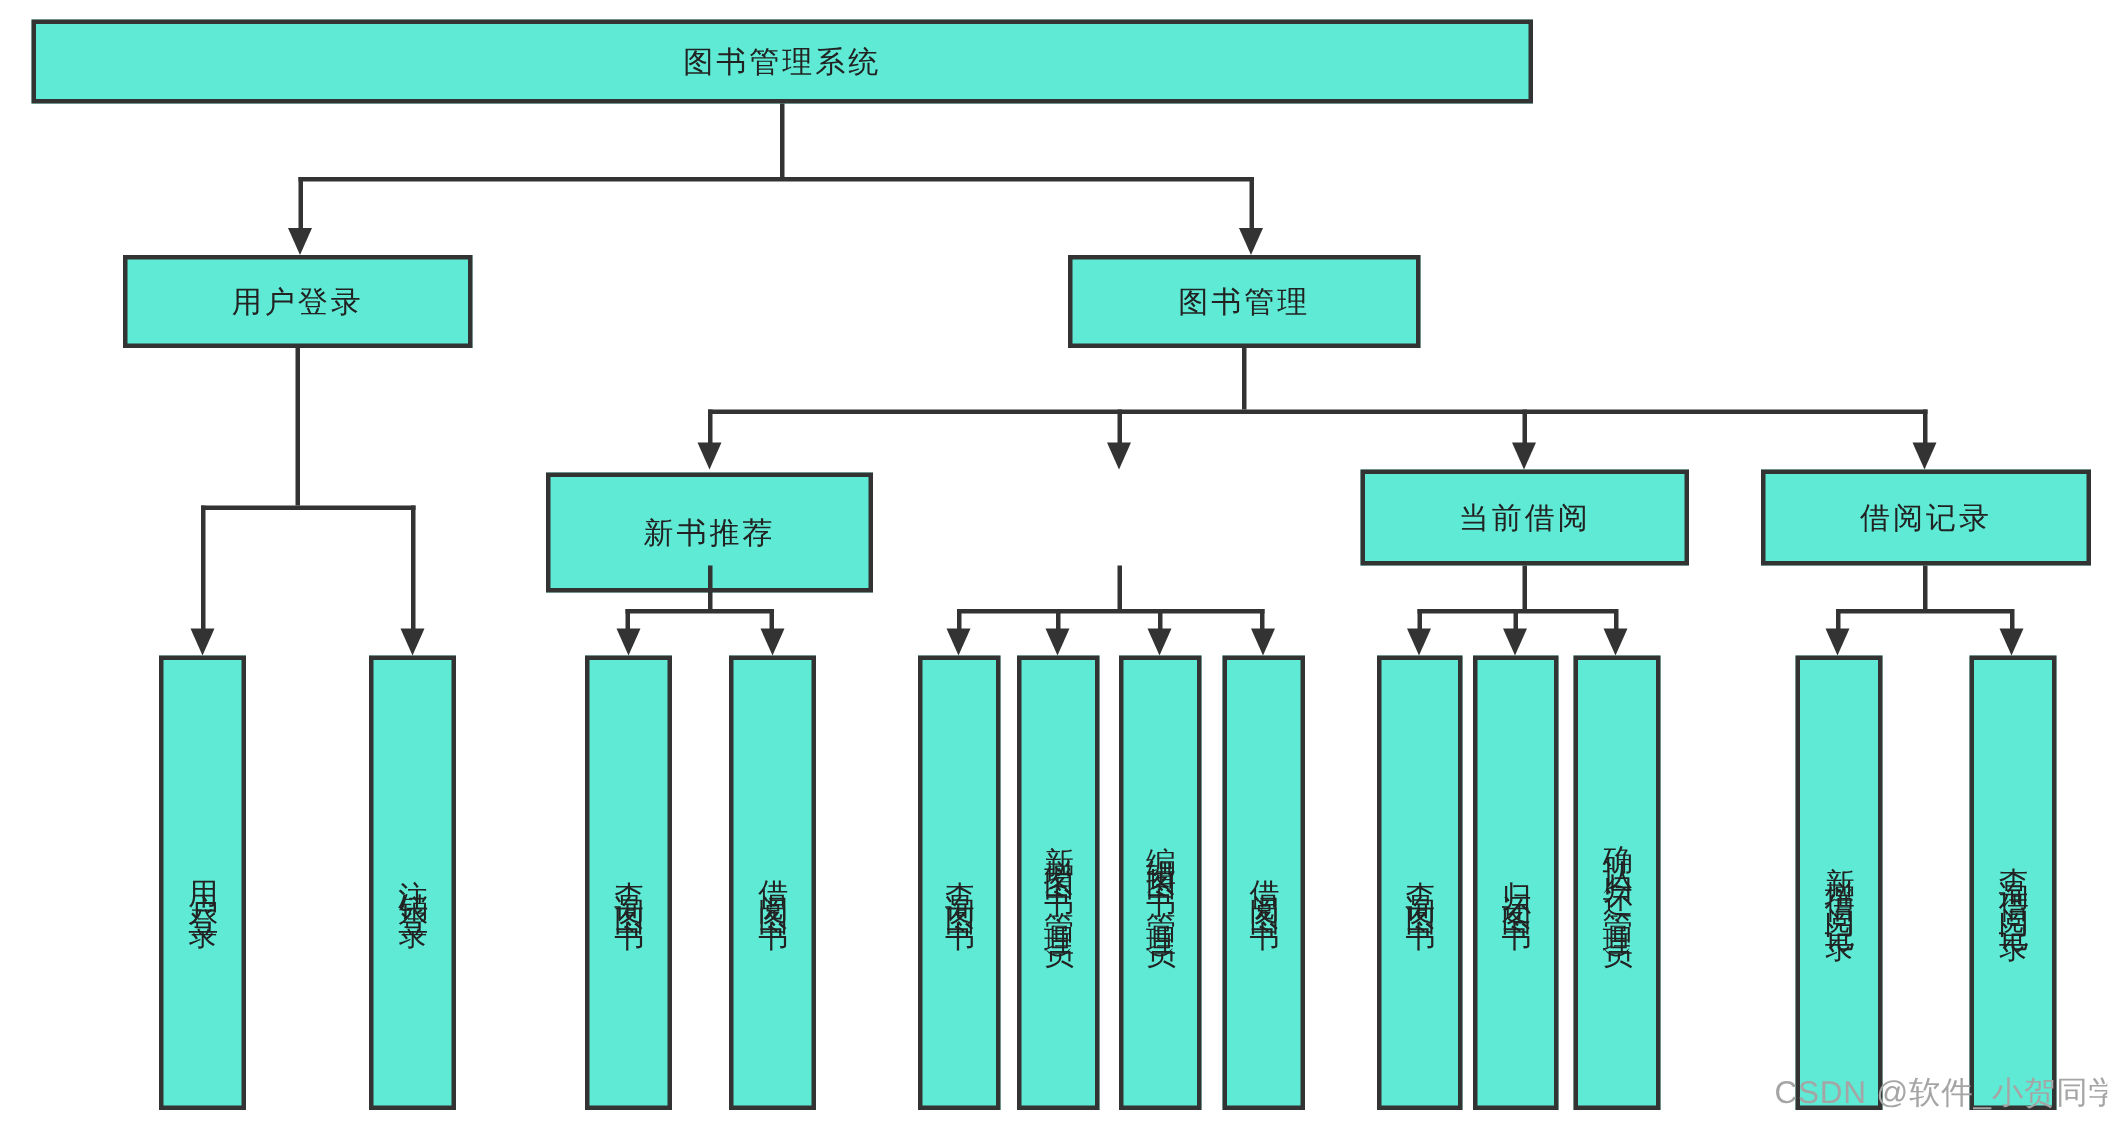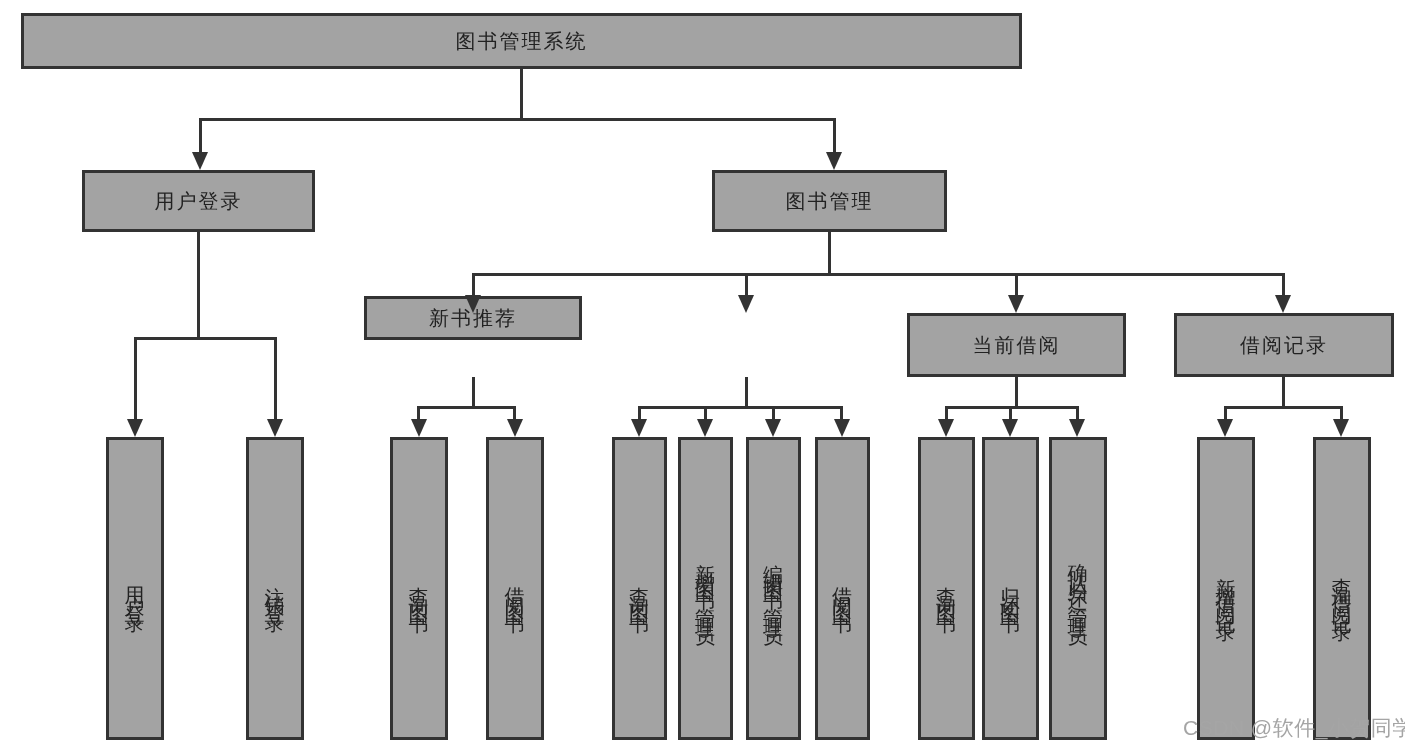--- a/index.html
+++ b/index.html
@@ -1,21 +1,21 @@
 <!DOCTYPE html>
 <html><head>
 <meta charset="utf-8">
 <style>
   html,body{margin:0;padding:0;background:#ffffff;}
   .canvas{
     position:relative;width:1405px;height:747px;background:#ffffff;
     font-family:"Liberation Sans","DejaVu Sans",sans-serif;overflow:hidden;
   }
   .box{
-    position:absolute;box-sizing:border-box;border:3px solid #333333;background:#a3a3a3;
+    position:absolute;box-sizing:border-box;border:3px solid #333333;background:#5eead4;
     display:flex;align-items:center;justify-content:center;
   }
   .hlabel{
     font-size:20px;color:#222222;letter-spacing:2px;white-space:nowrap;
   }
   .vtext{
     writing-mode:vertical-rl;text-orientation:mixed;
     font-size:20px;color:#222222;letter-spacing:9px;line-height:1.3;
   }
   .hline{position:absolute;height:3px;background:#333333;}
@@ -40,21 +40,21 @@
   </div>
 
   <div class="box" style="left:82px;top:170px;width:233px;height:62px;">
     <span class="hlabel">用户登录</span>
   </div>
 
   <div class="box" style="left:712px;top:170px;width:235px;height:62px;">
     <span class="hlabel">图书管理</span>
   </div>
 
-  <div class="box" style="left:364px;top:296px;width:218px;height:44px;">
+  <div class="box" style="left:364px;top:315px;width:218px;height:80px;">
     <span class="hlabel">新书推荐</span>
   </div>
 
 
   <div class="box" style="left:1174px;top:313px;width:220px;height:64px;">
     <span class="hlabel">借阅记录</span>
   </div>
 
   <div class="box" style="left:907px;top:313px;width:219px;height:64px;">
     <span class="hlabel">当前借阅</span>

